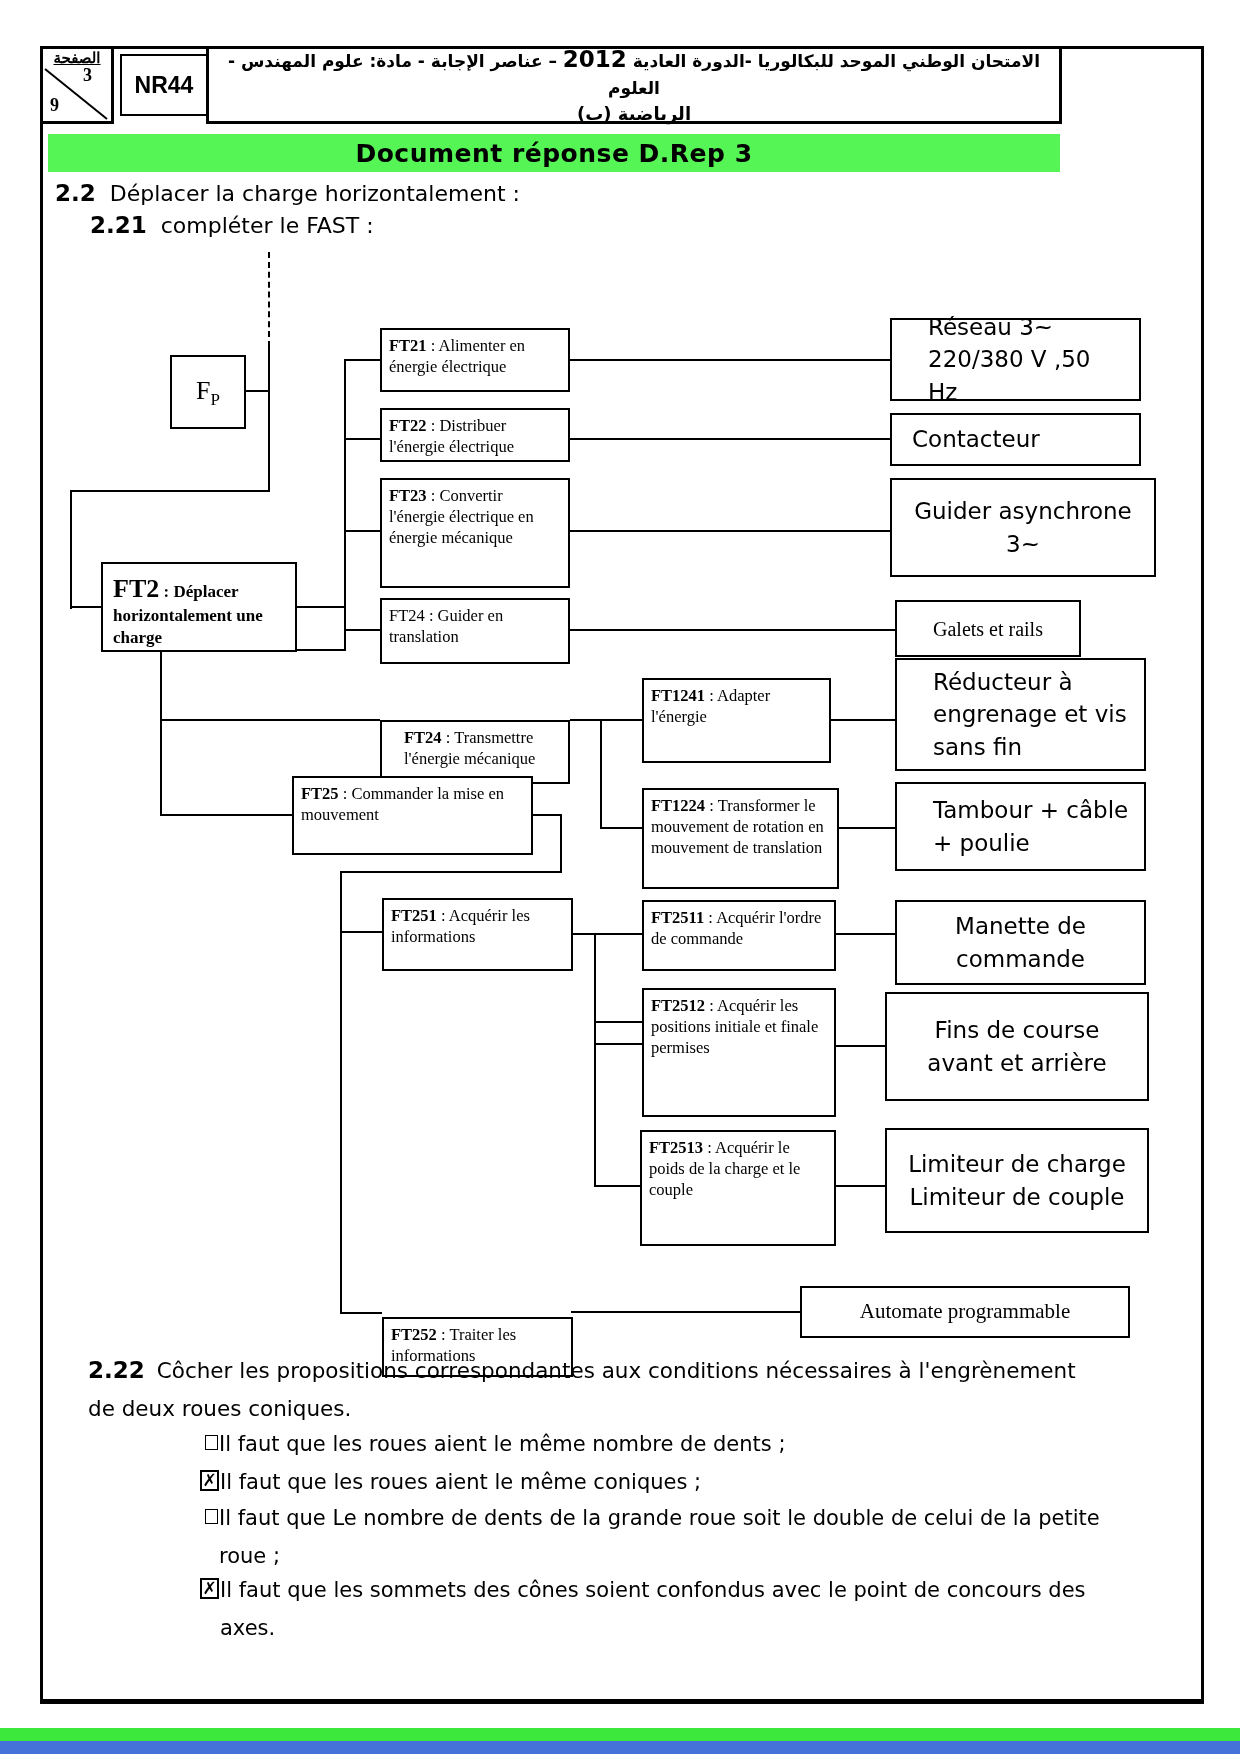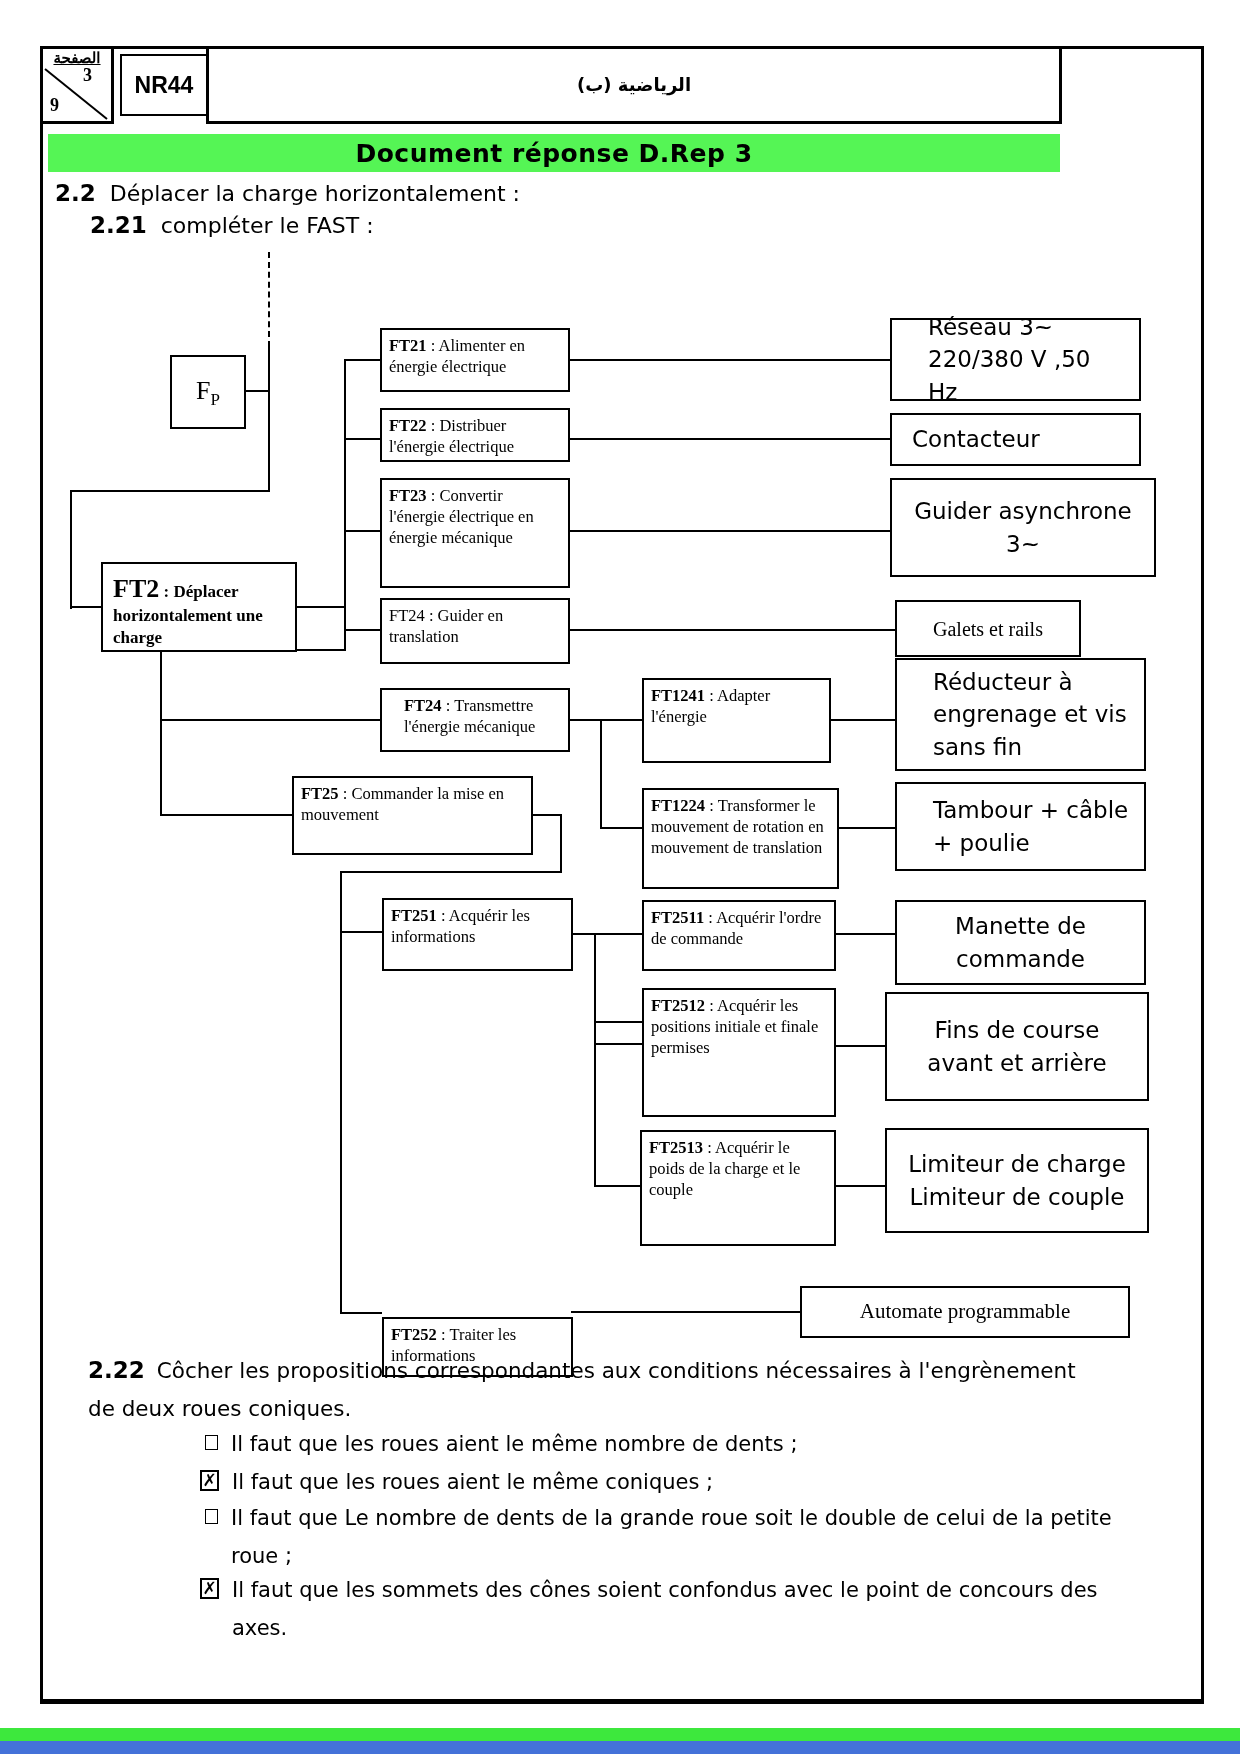--- a/index.html
+++ b/index.html
@@ -16,21 +16,21 @@
         font-family:"Liberation Serif",serif;font-size:16.5px;line-height:1.28;
         padding:5px 7px;}
   .fbox b{font-weight:bold;}
   .sbox{position:absolute;box-sizing:border-box;border:2px solid #000;background:#fff;
         font-size:23px;line-height:1.4;display:flex;flex-direction:column;
         justify-content:center;padding:4px 14px;text-align:center;}
   .sbox.left{text-align:left;padding-left:36px;}
   .ln{position:absolute;background:#000;}
   .dashed{position:absolute;width:0;border-left:2px dashed #000;}
   .arabic{direction:rtl;font-weight:bold;line-height:1.45;}
-  .check-item{position:absolute;display:flex;gap:13px;font-size:21px;line-height:1.8;}
+  .check-item{position:absolute;display:flex;gap:1px;font-size:21px;line-height:1.8;}
   .cb{display:inline-flex;align-items:center;justify-content:center;flex:0 0 auto;
       border:2px solid #000;width:15px;height:17px;margin-top:6px;
       font-size:17px;font-weight:bold;line-height:1;}
   .cb-sm{width:11px;height:13px;margin-top:9px;border-width:1.5px;}
   .fp{display:flex;align-items:center;justify-content:center;font-size:26px;}
   sub{font-size:17px;}
 </style>
 </head>
 <body>
 
@@ -43,20 +43,25 @@
     <svg class="abs" style="left:0;top:18px;" width="68" height="54">
       <line x1="2" y1="2" x2="64" y2="52" stroke="#000" stroke-width="2"></line>
     </svg>
     <span class="abs serif" style="left:40px;top:16px;font-weight:bold;font-size:18px;">3</span>
     <span class="abs serif" style="left:7px;top:46px;font-weight:bold;font-size:18px;">9</span>
   </div>
 
   <div class="abs" style="left:120px;top:54px;width:88px;height:62px;border:2px solid #000;display:flex;align-items:center;justify-content:center;font-weight:bold;font-size:23px;font-family:'Liberation Sans',sans-serif;background:#fff;">NR44</div>
 
   <div class="abs" style="left:206px;top:46px;width:856px;height:78px;border:3px solid #000;background:#fff;display:flex;flex-direction:column;justify-content:center;">
+    <div class="arabic" style="text-align:center;font-size:17px;">
+      <span>الامتحان الوطني الموحد للبكالوريا -الدورة العادية</span>
+      <b style="font-size:23px;">2012</b>
+      <span>– عناصر الإجابة - مادة: علوم المهندس - العلوم</span>
+    </div>
     <div class="arabic" style="text-align:center;font-size:18px;">الرياضية (ب)</div>
   </div>
 
   <div class="abs titlebar" style="left:48px;top:134px;width:1012px;height:38px;background:#55f555;">Document réponse D.Rep 3</div>
 
   <div class="abs heading" style="left:55px;top:180px;">
     <b>2.2</b><span>Déplacer la charge horizontalement :</span>
   </div>
   <div class="abs heading" style="left:90px;top:212px;">
     <b>2.21</b><span>compléter le FAST :</span>
@@ -117,21 +122,21 @@
   </div>
   <div class="fbox" style="left:380px;top:408px;width:190px;height:54px;">
     <b>FT22</b><span> : </span><span>Distribuer l'énergie électrique</span>
   </div>
   <div class="fbox" style="left:380px;top:478px;width:190px;height:110px;">
     <b>FT23</b><span> : </span><span>Convertir l'énergie électrique en énergie mécanique</span>
   </div>
   <div class="fbox" style="left:380px;top:598px;width:190px;height:66px;">
     <span>FT24</span><span> : </span><span>Guider en translation</span>
   </div>
-  <div class="fbox" style="left:380px;top:688px;width:190px;height:64px;padding-left:22px;">
+  <div class="fbox" style="left:380px;top:720px;width:190px;height:64px;padding-left:22px;">
     <b>FT24</b><span> : </span><span>Transmettre l'énergie mécanique</span>
   </div>
   <div class="fbox" style="left:292px;top:776px;width:241px;height:79px;">
     <b>FT25</b><span> : </span><span>Commander la mise en mouvement</span>
   </div>
   <div class="fbox" style="left:382px;top:898px;width:191px;height:73px;">
     <b>FT251</b><span> : </span><span>Acquérir les informations</span>
   </div>
   <div class="fbox" style="left:382px;top:1317px;width:191px;height:60px;">
     <b>FT252</b><span> : </span><span>Traiter les informations</span>

